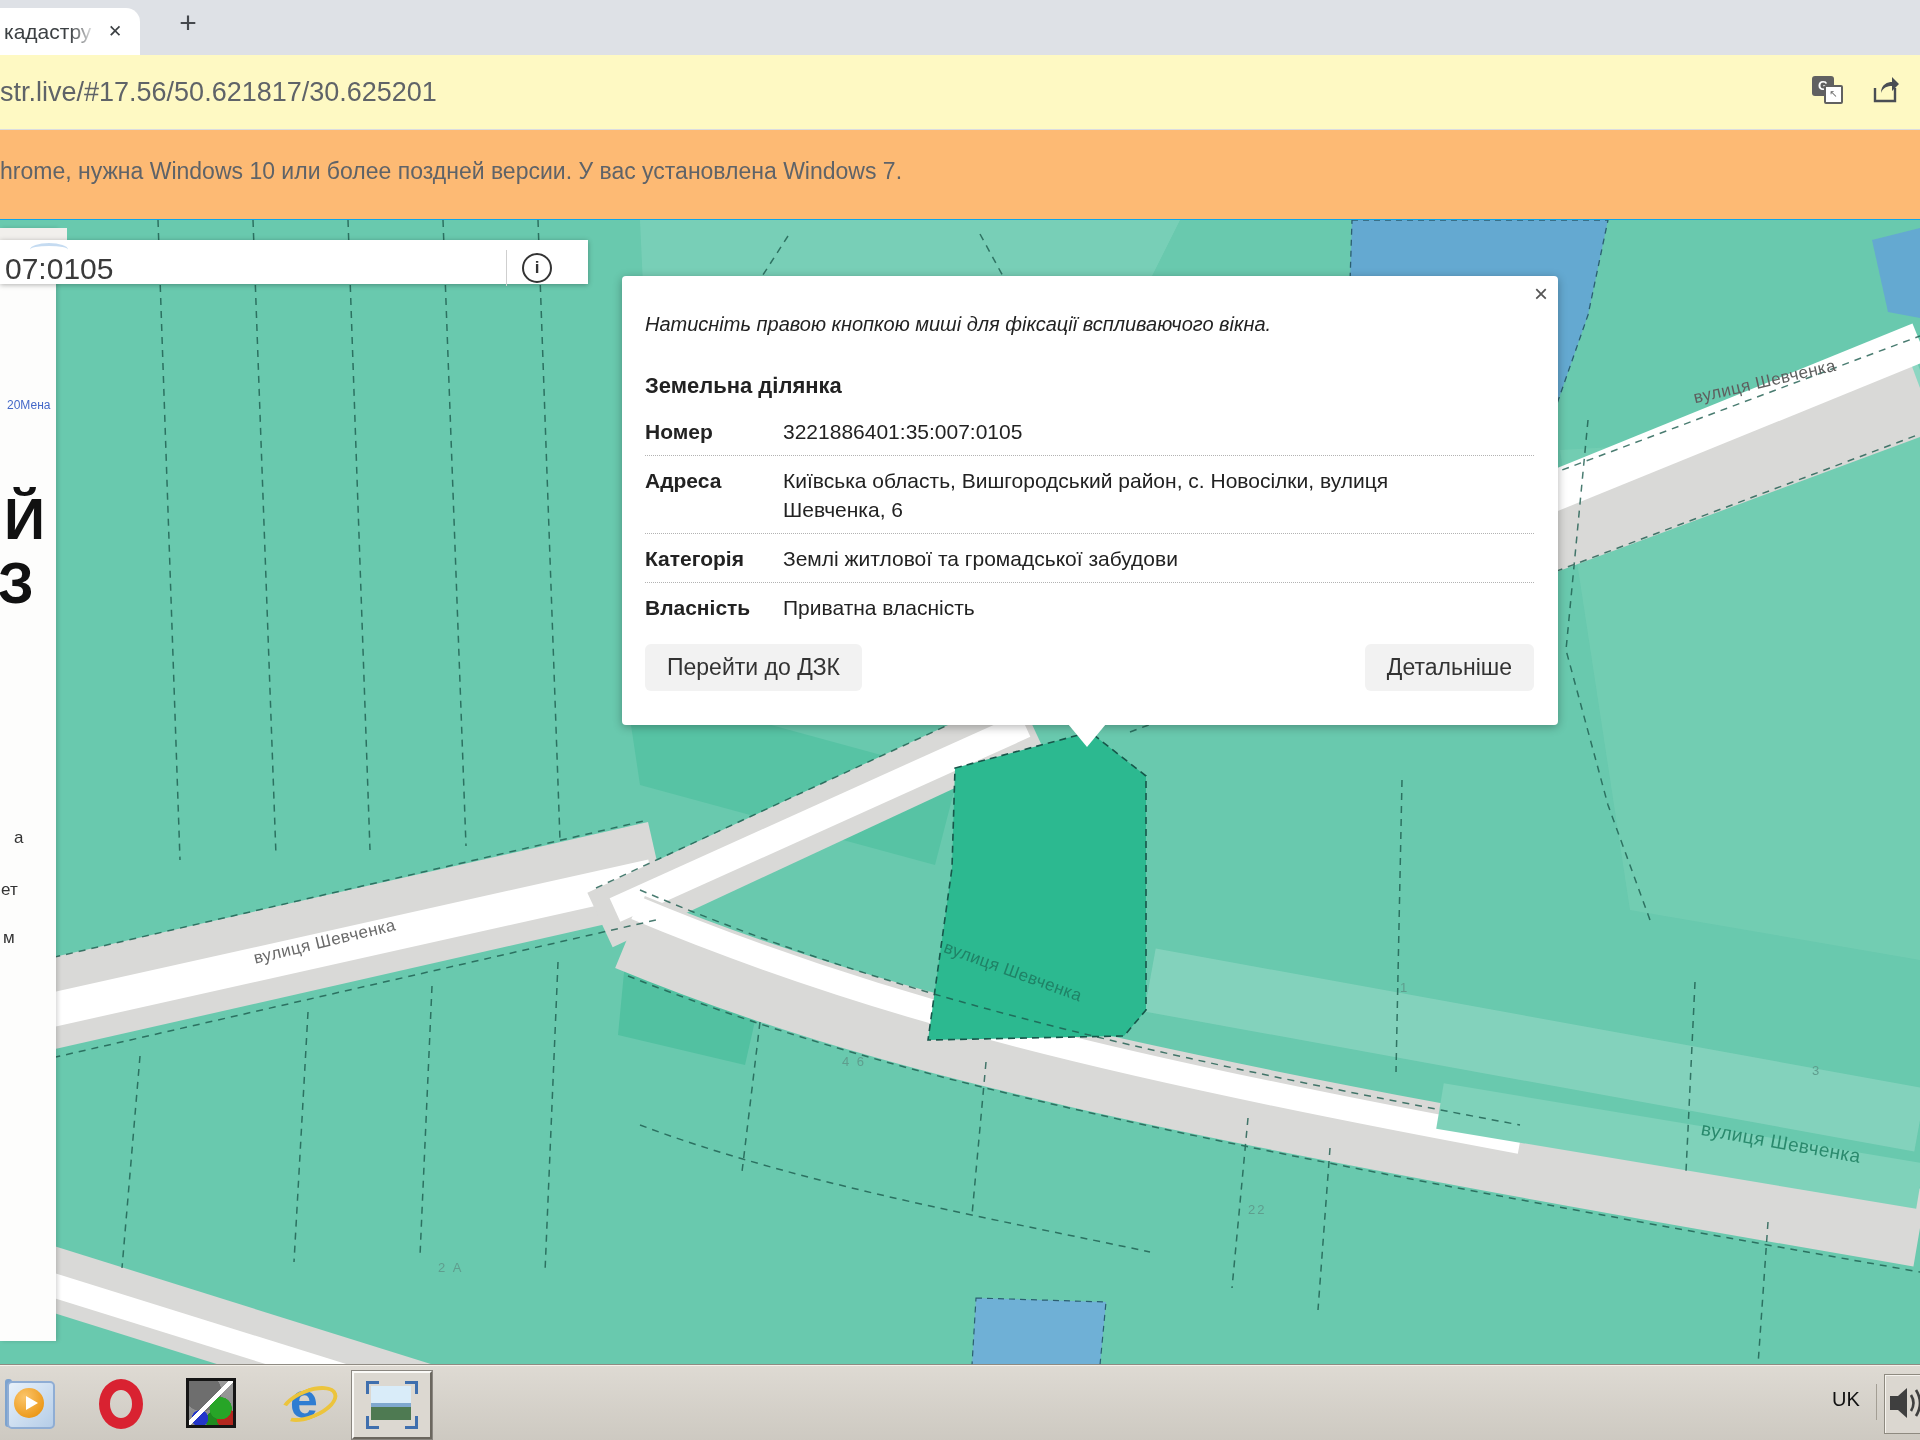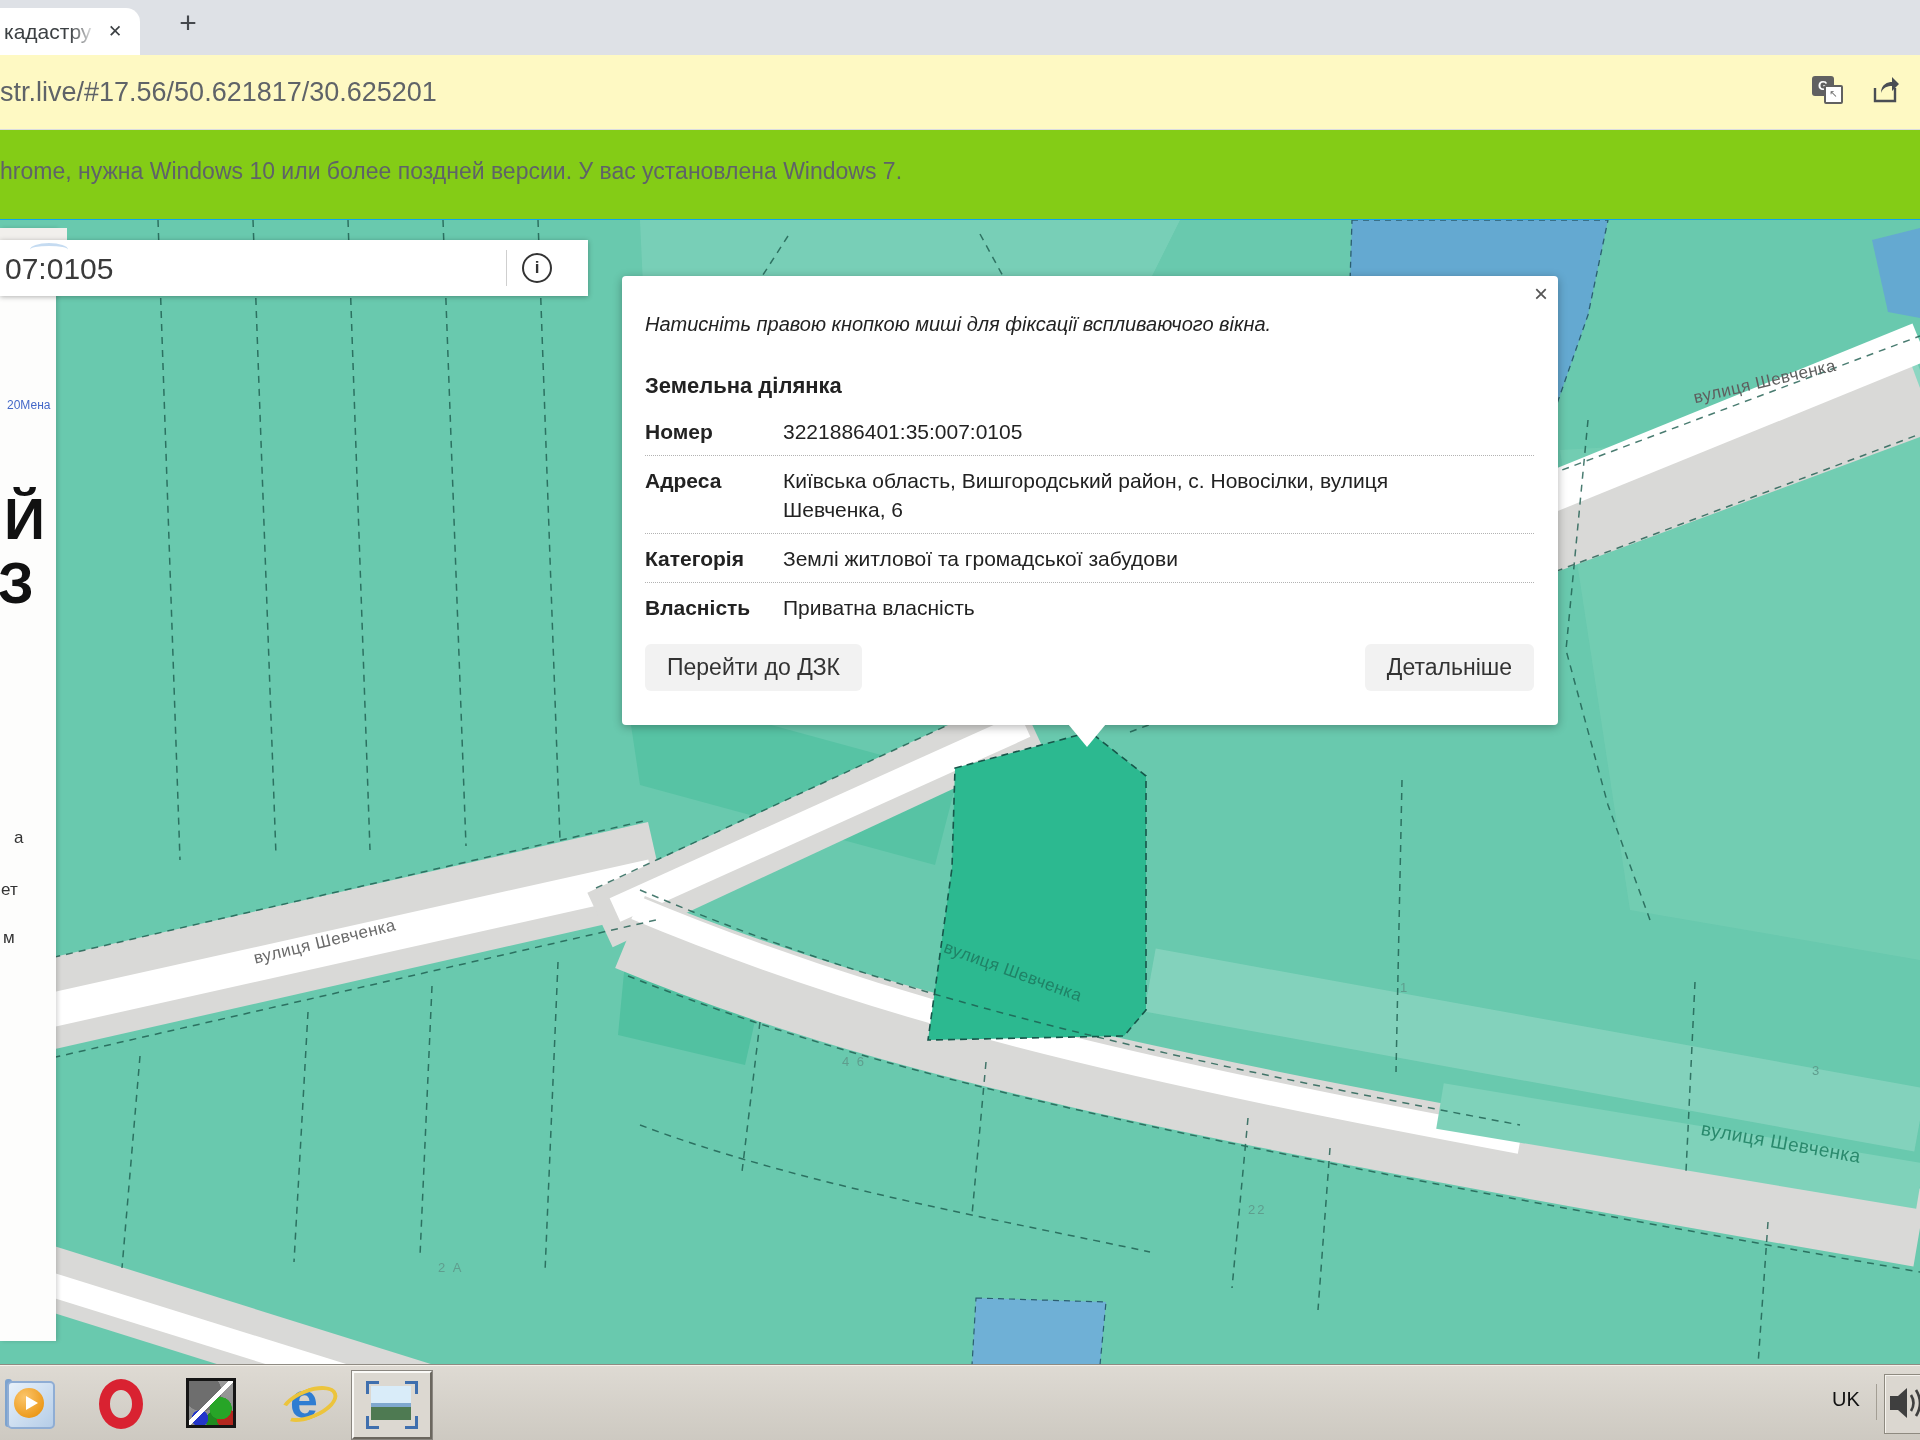--- a/index.html
+++ b/index.html
@@ -20,21 +20,21 @@
        text-align:center;font-size:30px;color:#45484d;}
   .toolbar{position:absolute;left:0;top:55px;width:1920px;height:74px;background:#fef9c3;
        border-bottom:1px solid #dadce0;}
   .url{position:absolute;left:0;top:22px;font-size:27px;color:#5f6368;white-space:nowrap;}
   .translate-icon{position:absolute;left:1812px;top:21px;width:30px;height:28px;}
   .ticon-box{position:absolute;left:0;top:0;width:22px;height:20px;background:#616161;border-radius:3px;
        color:#fff;font-size:13px;font-weight:bold;text-align:center;line-height:20px;}
   .ticon-page{position:absolute;left:12px;top:9px;width:15px;height:15px;background:#fff;
        border:2px solid #616161;border-radius:2px;font-size:10px;line-height:14px;text-align:center;color:#616161;}
   .share-icon{position:absolute;left:1868px;top:18px;}
-  .notice{position:absolute;left:0;top:130px;width:1920px;height:89px;background:#84cc16;
+  .notice{position:absolute;left:0;top:130px;width:1920px;height:89px;background:#fdba74;
        border-bottom:7px solid #0ea5e9;}
   .notice span{position:absolute;left:0;top:28px;font-size:23px;color:#5f6368;white-space:nowrap;}
 
   
   .map{position:absolute;left:0;top:220px;width:1920px;height:1145px;background:#69c9ae;overflow:hidden;}
   .map svg{position:absolute;left:0;top:0;}
   .street-label{position:absolute;white-space:nowrap;font-size:17px;letter-spacing:.5px;}
   .s1{left:252px;top:712px;color:#6a6a6a;transform:rotate(-13.5deg);}
   .s2{left:940px;top:742px;color:#1f8266;transform:rotate(20deg);}
   .s3{left:1692px;top:152px;color:#5e5e5e;transform:rotate(-13deg);}
@@ -50,21 +50,21 @@
   .sidebar{position:absolute;left:0;top:8px;width:56px;height:1113px;background:#fdfdfc;
        box-shadow:2px 0 4px rgba(0,0,0,.15);}
   .sb-topstrip{position:absolute;left:0;top:0;width:67px;height:14px;background:#f1efec;}
   .sb-blue{position:absolute;left:7px;top:170px;font-size:12px;color:#4468c8;white-space:nowrap;}
   .sb-big1{position:absolute;left:4px;top:258px;font-size:57px;font-weight:bold;color:#111;}
   .sb-big2{position:absolute;left:-2px;top:322px;font-size:57px;font-weight:bold;color:#111;}
   .sb-sm{position:absolute;font-size:17px;color:#333;}
   .sb-a{left:14px;top:600px;} .sb-et{left:1px;top:652px;} .sb-m{left:3px;top:700px;}
 
   
-  .searchbox{position:absolute;left:0;top:20px;width:588px;height:56px;background:#fff;
+  .searchbox{position:absolute;left:0;top:20px;width:588px;height:44px;background:#fff;
        box-shadow:0 1px 5px rgba(0,0,0,.3);}
   .search-text{position:absolute;left:5px;top:12px;font-size:30px;color:#3a3a3a;}
   .search-div{position:absolute;left:506px;top:10px;width:1px;height:36px;background:#cfcfcf;}
   .info-icon{position:absolute;left:522px;top:13px;width:26px;height:26px;border:2.5px solid #333;
        border-radius:50%;text-align:center;line-height:26px;font-size:17px;font-weight:bold;color:#333;}
   .search-logo-frag{position:absolute;left:30px;top:3px;width:38px;height:10px;opacity:.4;
        border-top:3px solid #6fa8de;border-radius:50% 50% 0 0;}
 
   
   .popup{position:absolute;left:622px;top:56px;width:936px;height:449px;background:#fff;

